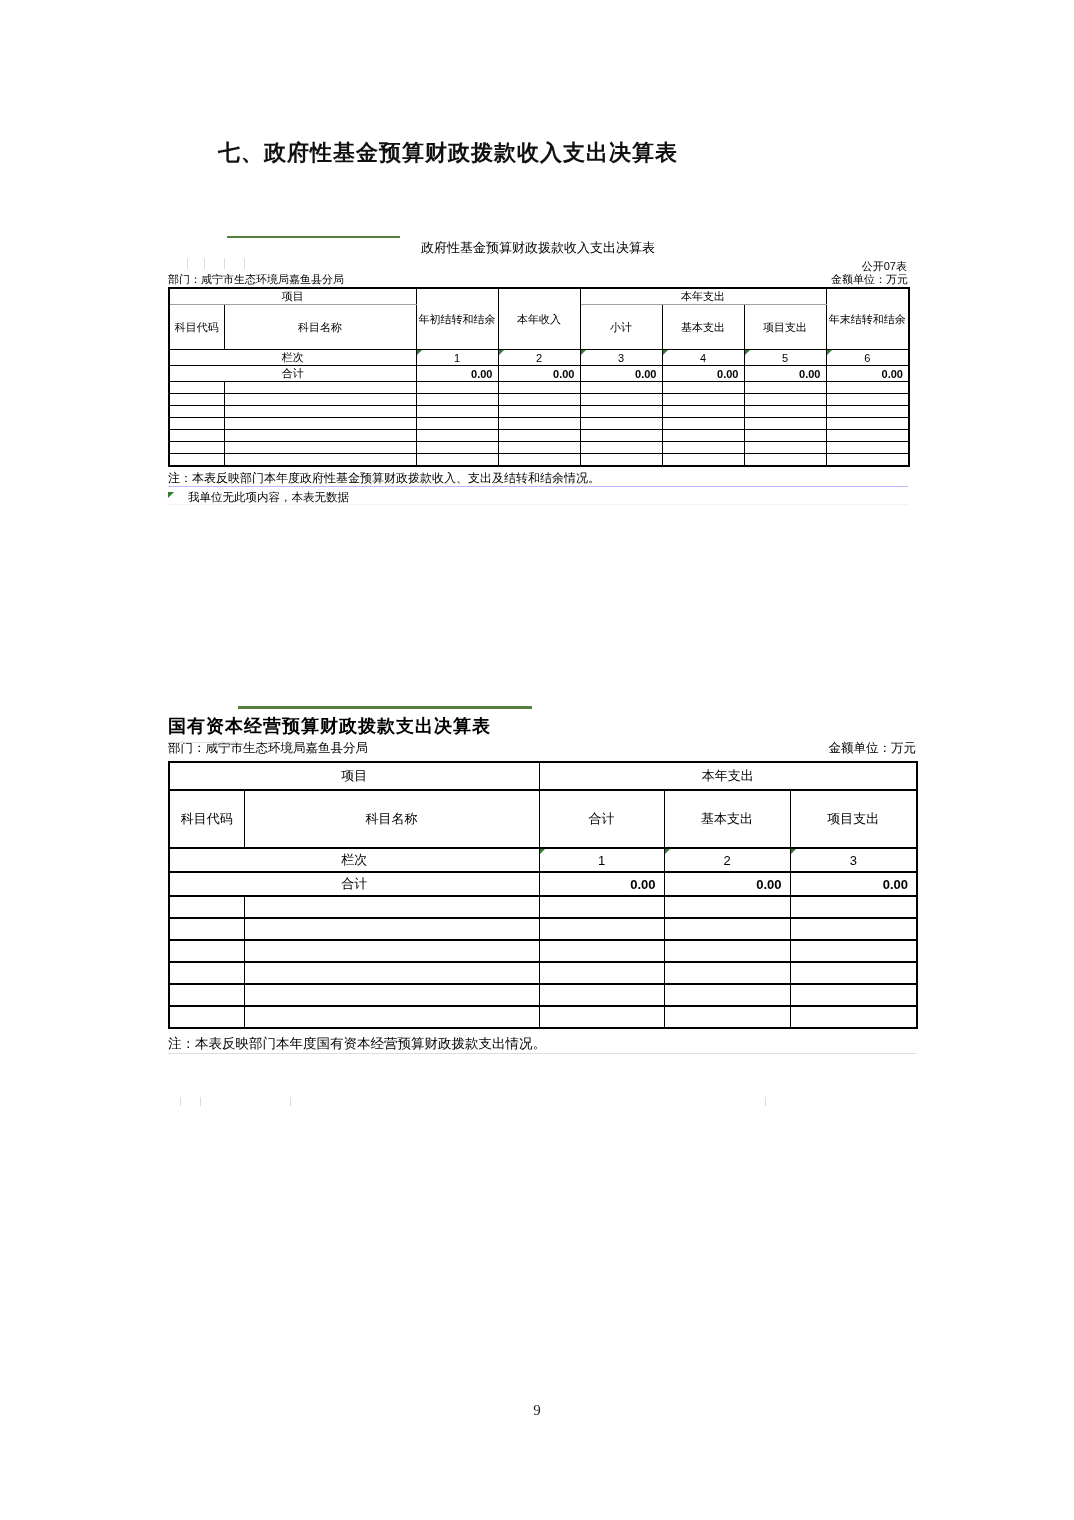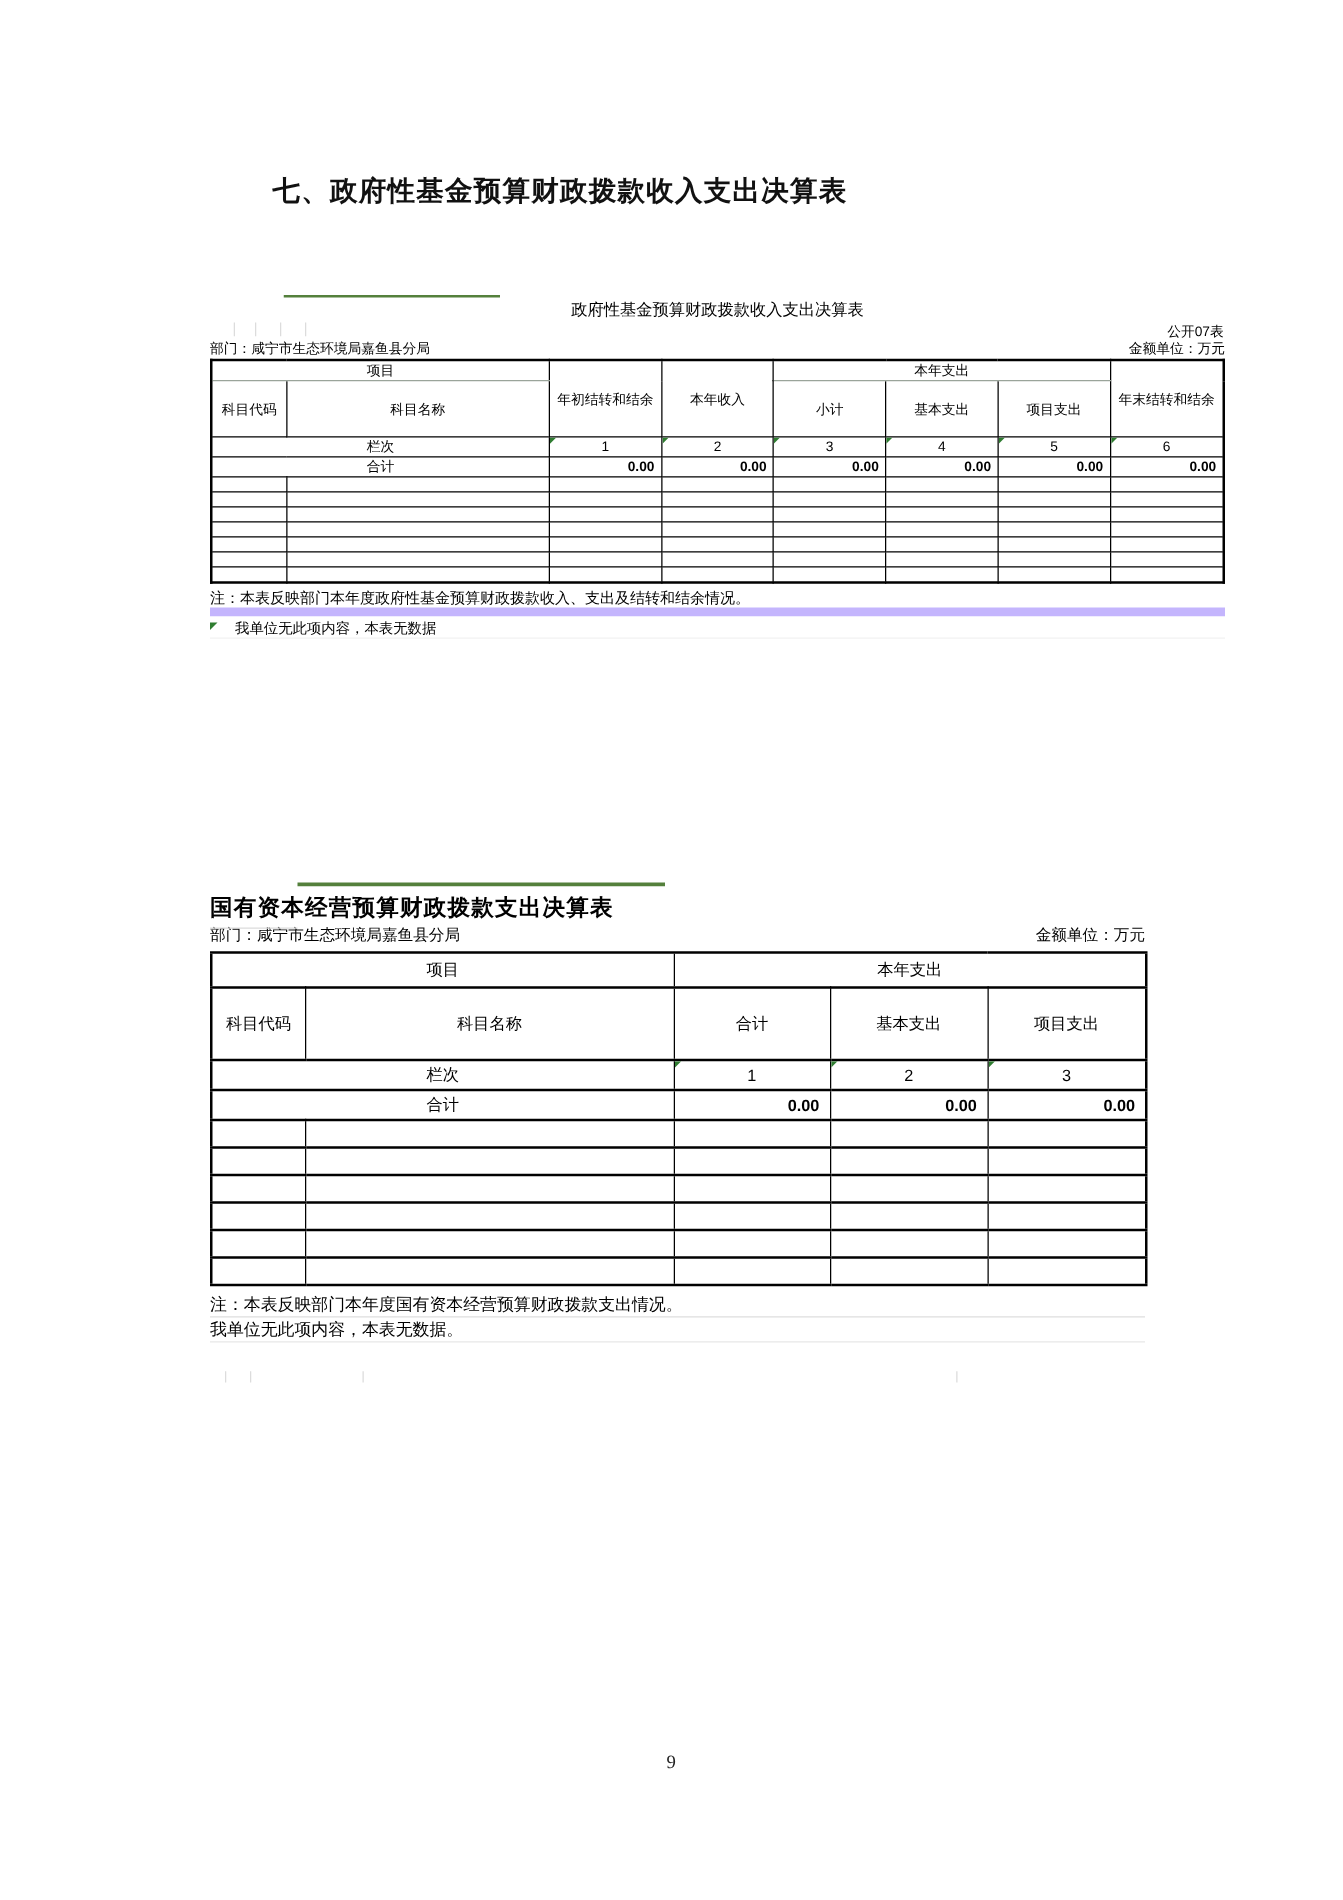--- a/index.html
+++ b/index.html
@@ -4,42 +4,42 @@
 <style>
   html,body{margin:0;padding:0;background:#ffffff;}
   .page{position:relative;width:1074px;height:1520px;background:#ffffff;
         font-family:"Liberation Sans",sans-serif;color:#000;overflow:hidden;}
 
   .heading{position:absolute;font-weight:bold;font-size:22px;letter-spacing:1px;color:#111;white-space:nowrap;}
   .h7{left:218px;top:138px;}
   .h8{left:218px;top:612px;}
 
   .sheet{position:absolute;background:#fff;}
-  .s1{left:168px;top:232px;width:812px;}
+  .s1{left:168px;top:232px;width:740px;}
   .s2{left:168px;top:706px;width:748px;}
 
   .gline{position:absolute;background:#54803c;}
   .g1{left:59px;top:4px;width:173px;height:2px;}
   .g2{left:70px;top:0px;width:294px;height:3px;}
 
   
   .s1 .sheet-title{padding-top:7px;text-align:center;font-size:13px;}
   .s1 .form-label{margin-top:3px;text-align:right;font-size:11px;line-height:12px;padding-right:1px;}
   .s1 .meta-row{display:flex;justify-content:space-between;font-size:11px;line-height:13px;margin-top:1px;}
   table{border-collapse:collapse;table-layout:fixed;width:100%;}
   .t1{border:2px solid #000;margin-top:1px;}
   .t1 td{border:1px solid #000;font-size:11px;text-align:center;vertical-align:middle;
          padding:0;overflow:hidden;white-space:nowrap;position:relative;}
   .t1 .hr1 td{height:13px;}
   .t1 td.grey-under{border-bottom:1px solid #9aa49a;}
   .t1 .hr2 td{height:44px;}
   .t1 .rowline td{height:13px;}
   .t1 .empty td{height:11px;}
   .t1 td.num{text-align:right;padding-right:5px;font-weight:bold;}
-  .s1 .note-a{margin-top:4px;font-size:12px;line-height:15px;border-bottom:7px solid #c4b5fd;}
+  .s1 .note-a{margin-top:4px;font-size:12px;line-height:15px;border-bottom:1px solid #c4b5fd;}
   .s1 .note-b{margin-top:3px;font-size:11.5px;line-height:14px;padding-left:20px;position:relative;
               border-bottom:1px solid #f2f2f2;}
 
   
   .s2 .sheet-title{padding-top:8px;text-align:left;font-size:18px;font-weight:bold;letter-spacing:1px;}
   .s2 .form-label{margin-top:6px;text-align:right;font-size:12.5px;line-height:14px;padding-right:1px;}
   .s2 .meta-row{display:flex;justify-content:space-between;font-size:12.5px;line-height:16px;margin-top:2px;}
   .t2{border:2px solid #000;margin-top:5px;}
   .t2 td{border-left:1px solid #000;border-right:1px solid #000;
          border-top:2px solid #000;border-bottom:2px solid #000;
@@ -294,21 +294,20 @@
             <td></td>
             <td></td>
             <td></td>
             <td></td>
             <td></td>
           </tr>
     </tbody>
       </table>
 
     <div class="note-a">注：本表反映部门本年度国有资本经营预算财政拨款支出情况。</div>
-    <div class="note-b">我单位无此项内容，本表无数据。</div>
 
     <span class="art a-v" style="left:12px;top:391px;height:9px;"></span>
     <span class="art a-v" style="left:32px;top:391px;height:9px;"></span>
     <span class="art a-v" style="left:122px;top:391px;height:9px;"></span>
     <span class="art a-v" style="left:597px;top:391px;height:9px;"></span>
   </div>
 
   <div class="page-number">9</div>
 </div>
 

